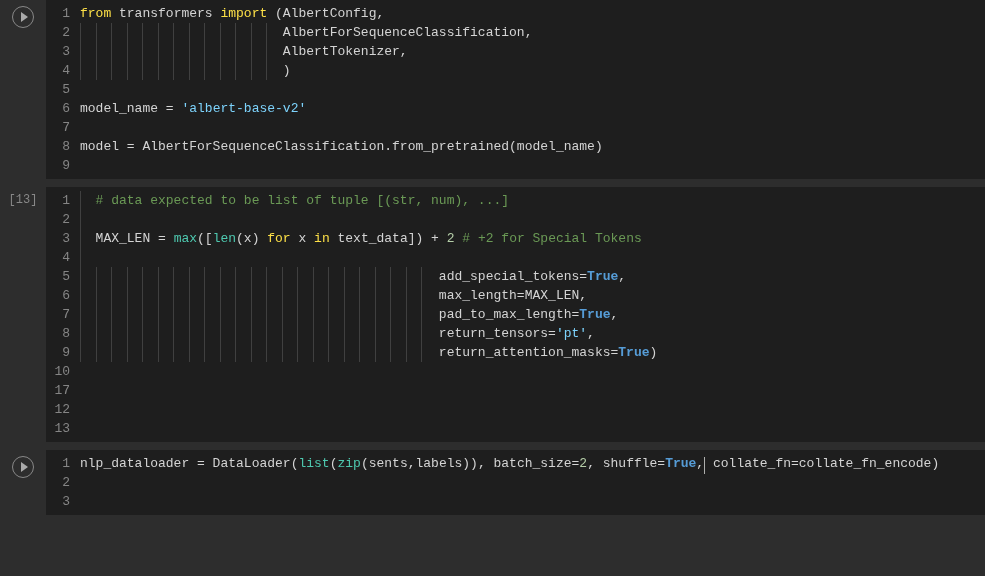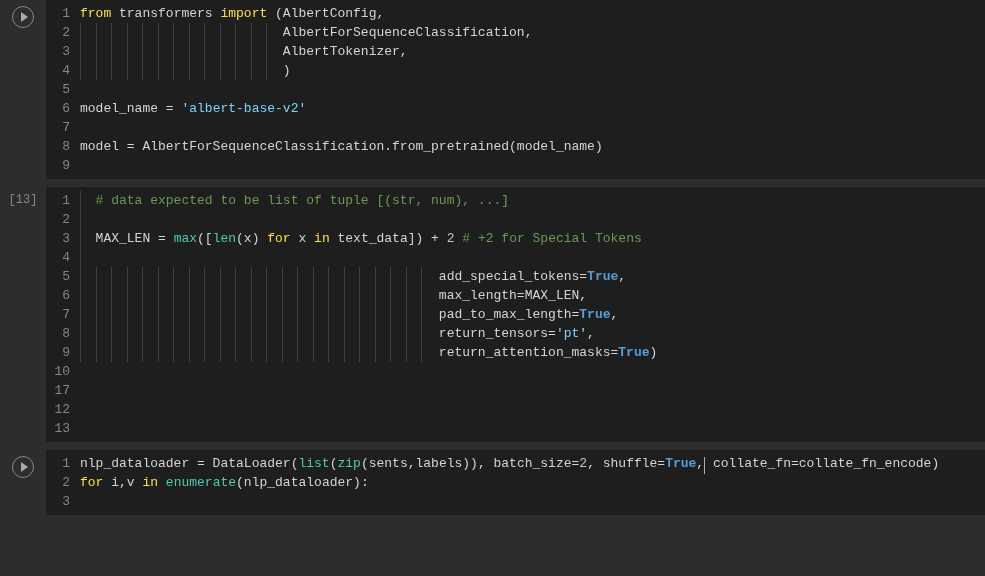--- a/index.html
+++ b/index.html
@@ -168,17 +168,16 @@
         </div>
       </div>
       <div class="code-area">
         <div class="line-numbers">
           <div>1</div>
           <div>2</div>
           <div>3</div>
         </div>
         <div class="code-lines">
           <div class="code-line"><span class="op">nlp_dataloader = DataLoader(</span><span class="cls">list</span><span class="op">(</span><span class="cls">zip</span><span class="op">(sents,labels)), batch_size=</span><span class="num">2</span><span class="op">, shuffle=</span><span class="bool">True</span><span class="op">,</span><span class="cursor"></span><span class="op"> collate_fn=collate_fn_encode)</span></div>
-          <div class="code-line"><span class="kw">for</span><span class="op"> i,v </span><span class="kw">in</span><span class="op"> </span><span class="cls">enumerate</span><span class="op">(nlp_dataloader):</span></div>
         </div>
       </div>
     </div>
   </div>
 
 </body></html>

